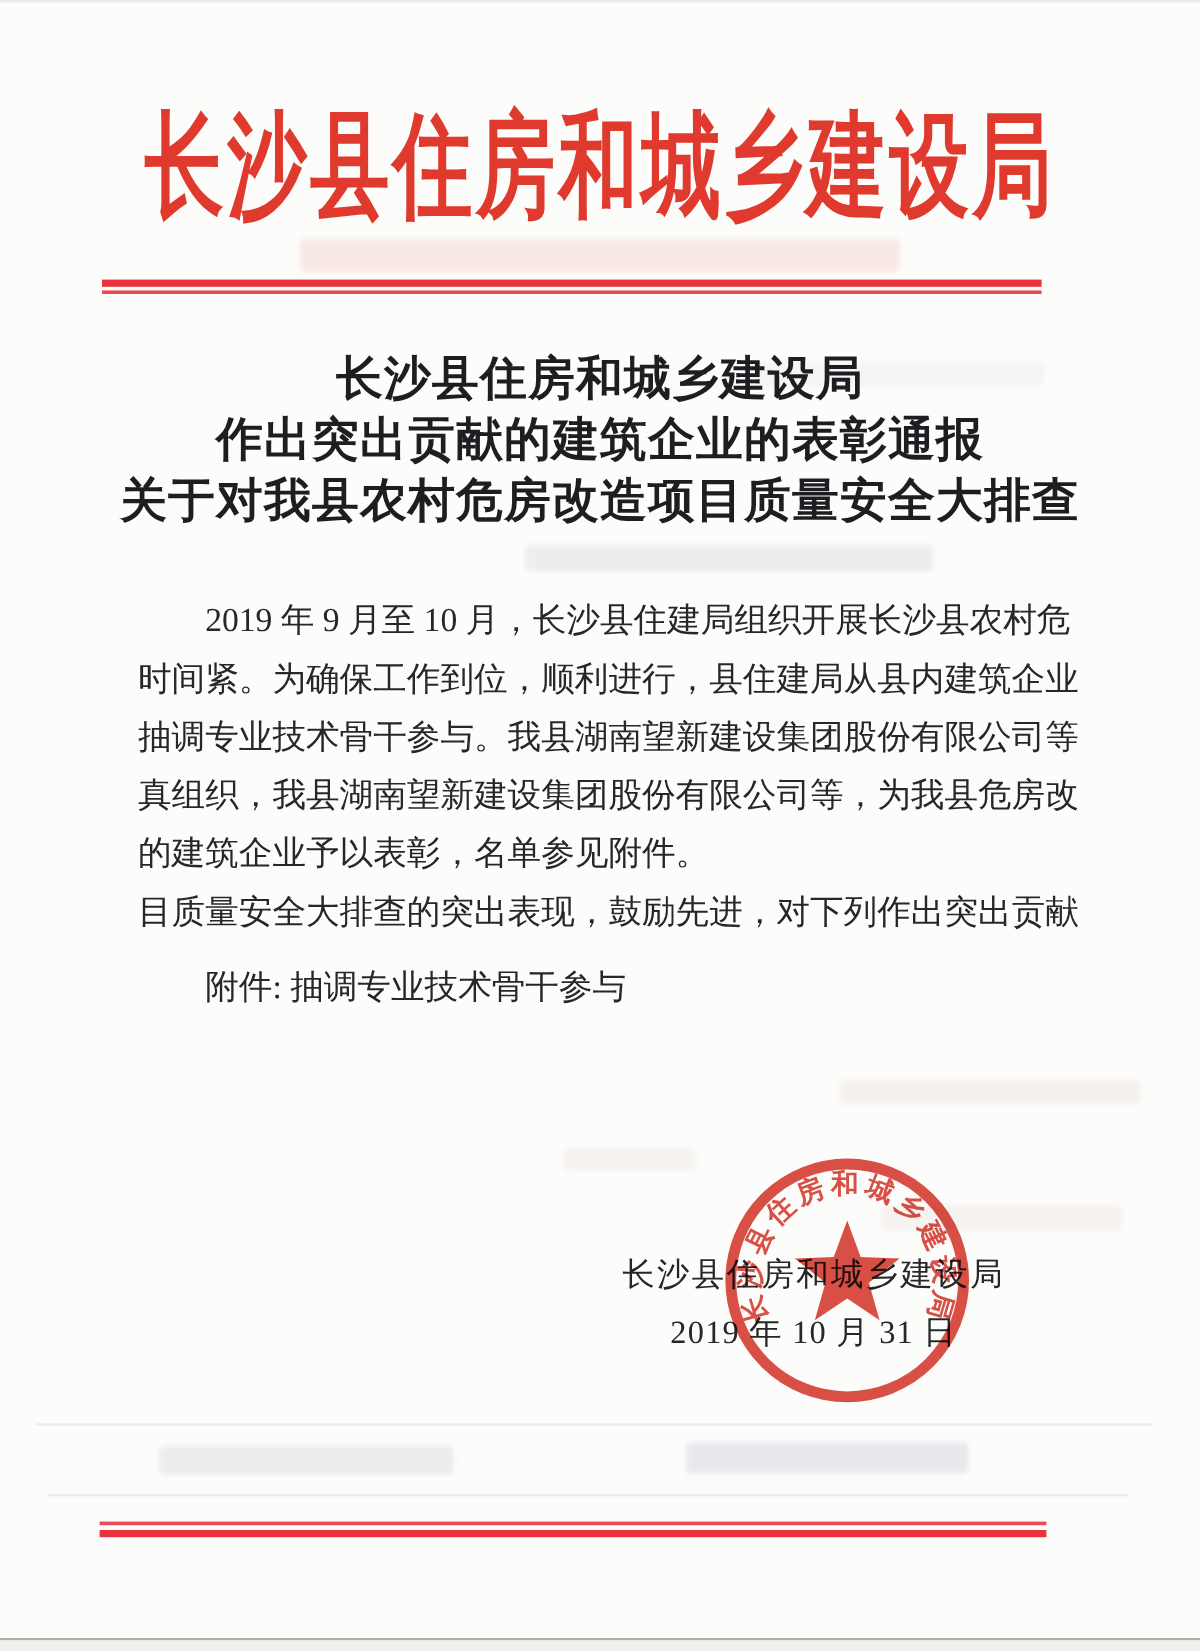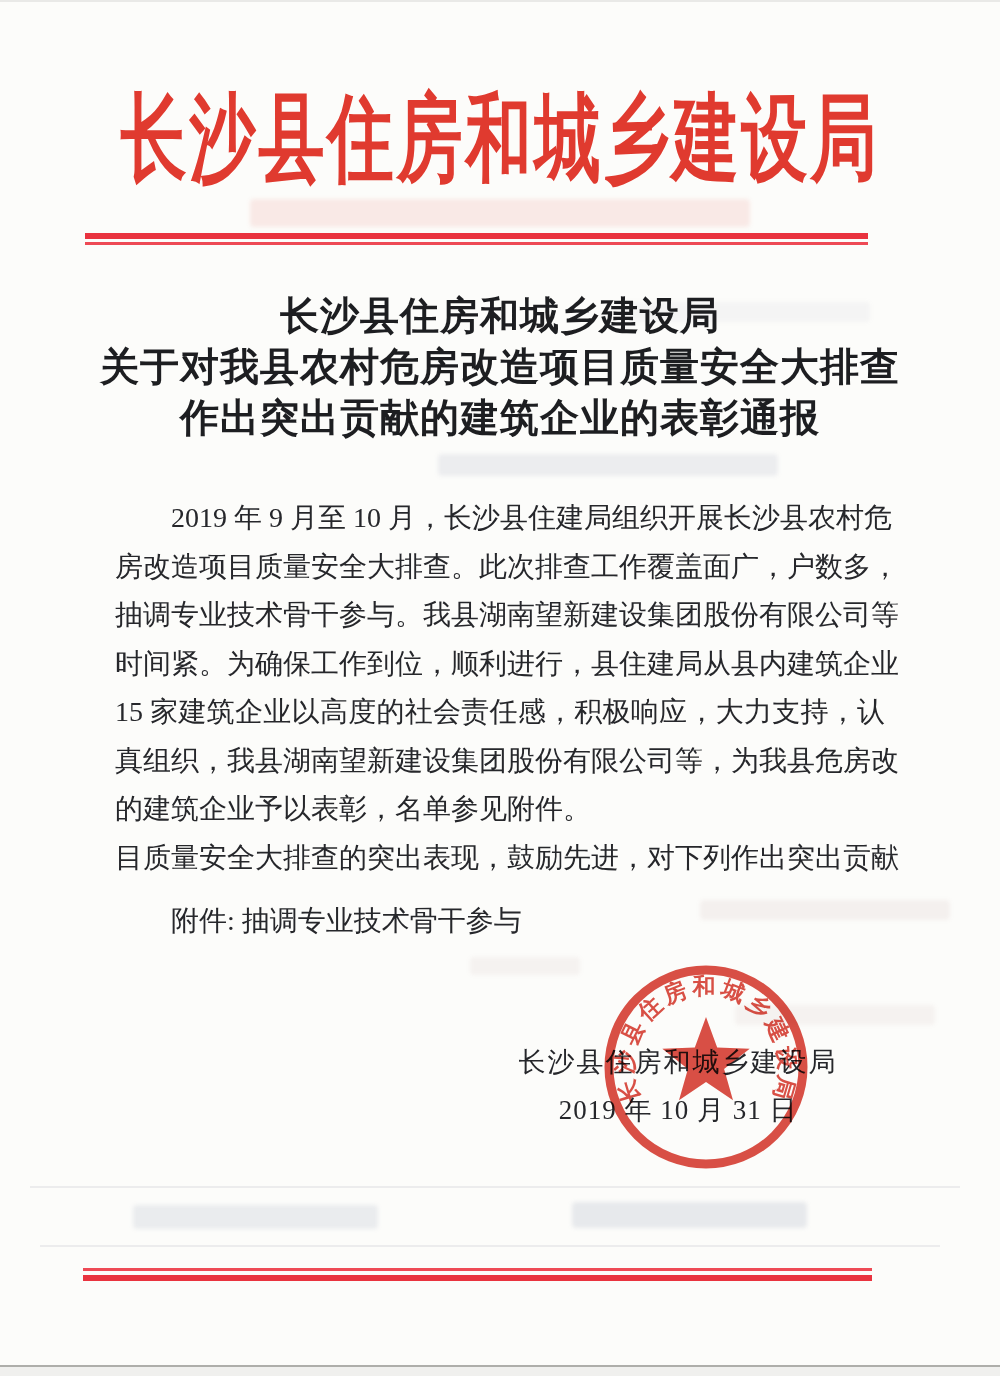--- a/index.html
+++ b/index.html
@@ -100,30 +100,28 @@
   <div class="red-header">长沙县住房和城乡建设局</div>
 
   <div class="rule rule-top">
     <div class="thick"></div>
     <div class="gap"></div>
     <div class="thin"></div>
   </div>
 
   <div class="doc-title">
     <div class="t-line">长沙县住房和城乡建设局</div>
+    <div class="t-line">作出突出贡献的建筑企业的表彰通报</div>
     <div class="t-line">关于对我县农村危房改造项目质量安全大排查</div>
-    <div class="t-line">作出突出贡献的建筑企业的表彰通报</div>
   </div>
 
   <div class="body-block">
     <div class="b-line indent">2019 年 9 月至 10 月，长沙县住建局组织开展长沙县农村危</div>
-    <div class="b-line">房改造项目质量安全大排查。此次排查工作覆盖面广，户数多，</div>
+    <div class="b-line">时间紧。为确保工作到位，顺利进行，县住建局从县内建筑企业</div>
     <div class="b-line">抽调专业技术骨干参与。我县湖南望新建设集团股份有限公司等</div>
-    <div class="b-line">时间紧。为确保工作到位，顺利进行，县住建局从县内建筑企业</div>
-    <div class="b-line">15 家建筑企业以高度的社会责任感，积极响应，大力支持，认</div>
     <div class="b-line">真组织，我县湖南望新建设集团股份有限公司等，为我县危房改</div>
     <div class="b-line partial">的建筑企业予以表彰，名单参见附件。</div>
     <div class="b-line">目质量安全大排查的突出表现，鼓励先进，对下列作出突出贡献</div>
     <div class="b-line partial indent" style="margin-top:15px;">附件: 抽调专业技术骨干参与</div>
   </div>
 
   <div class="sig-name">长沙县住房和城乡建设局</div>
   <div class="sig-date">2019 年 10 月 31 日</div>
 
   <svg class="seal" viewBox="0 0 222 214">

